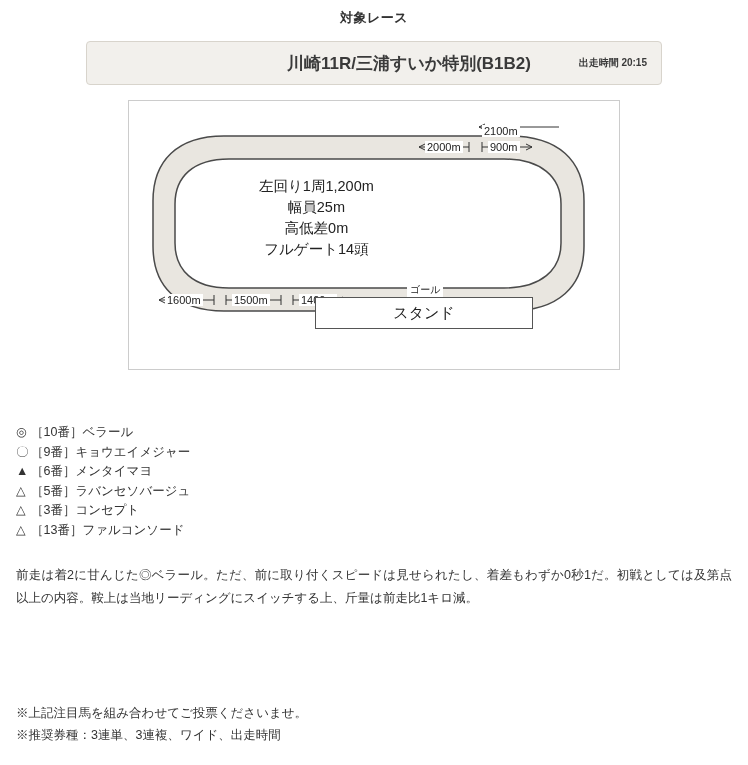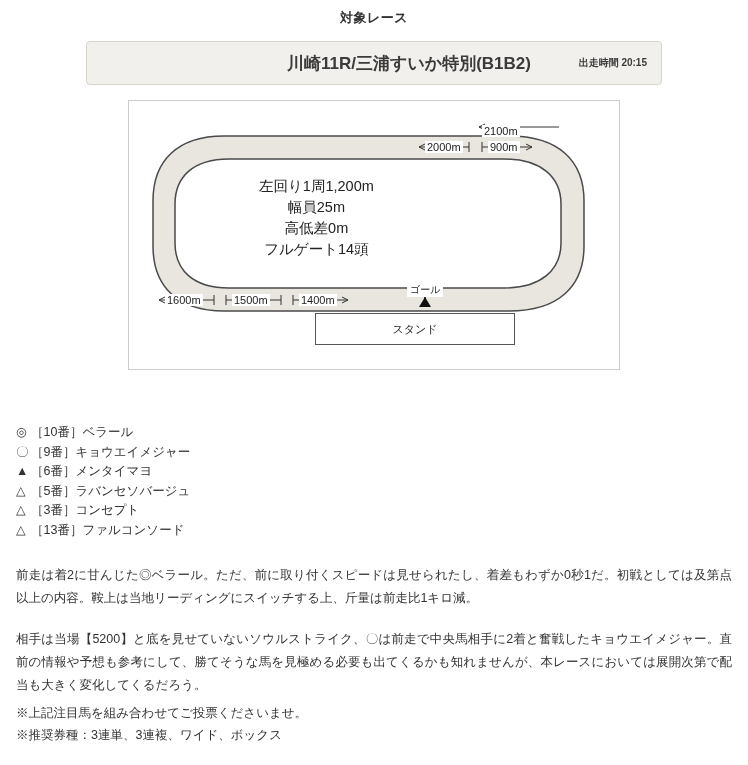--- a/index.html
+++ b/index.html
@@ -80,29 +80,29 @@
     top: 75px;
     font-size: 14.5px;
     line-height: 1.45;
     color: #222;
     font-weight: normal;
     text-align: center;
   }
   .stand-box {
     position: absolute;
     left: 186px;
-    top: 212px;
-    width: 200px;
+    top: 196px;
+    width: 218px;
     height: 32px;
     border: 1px solid #555;
     background: #fff;
     display: flex;
     align-items: center;
     justify-content: center;
-    font-size: 11px;
+    font-size: 15px;
     color: #222;
     box-sizing: border-box;
   }
   .dist-label {
     position: absolute;
     font-size: 11px;
     color: #222;
     background: #fff;
     padding: 0 2px;
     white-space: nowrap;
@@ -262,21 +262,20 @@
     <div class="pick-row">
       <span class="pick-mark">△</span><span>［3番］コンセプト</span>
     </div>
     <div class="pick-row">
       <span class="pick-mark">△</span><span>［13番］ファルコンソード</span>
     </div>
   </div>
 
   <div class="commentary">
     <p class="para">前走は着2に甘んじた◎ベラール。ただ、前に取り付くスピードは見せられたし、着差もわずか0秒1だ。初戦としては及第点以上の内容。鞍上は当地リーディングにスイッチする上、斤量は前走比1キロ減。</p>
-    <p class="para">相手は当場【5200】と底を見せていないソウルストライク、〇は前走で中央馬相手に2着と奮戦したキョウエイメジャー。直前の情報や予想も参考にして、勝てそうな馬を見極める必要も出てくるかも知れませんが、本レースにおいては展開次第で配当も大きく変化してくるだろう。</p>
   </div>
 
   <div class="notes">
     <p class="note">※上記注目馬を組み合わせてご投票くださいませ。</p>
-    <p class="note">※推奨券種：3連単、3連複、ワイド、ボックス</p>
+    <p class="note">※推奨券種：3連単、3連複、ワイド、出走時間</p>
   </div>
 
 </div>
 
 </body></html>

